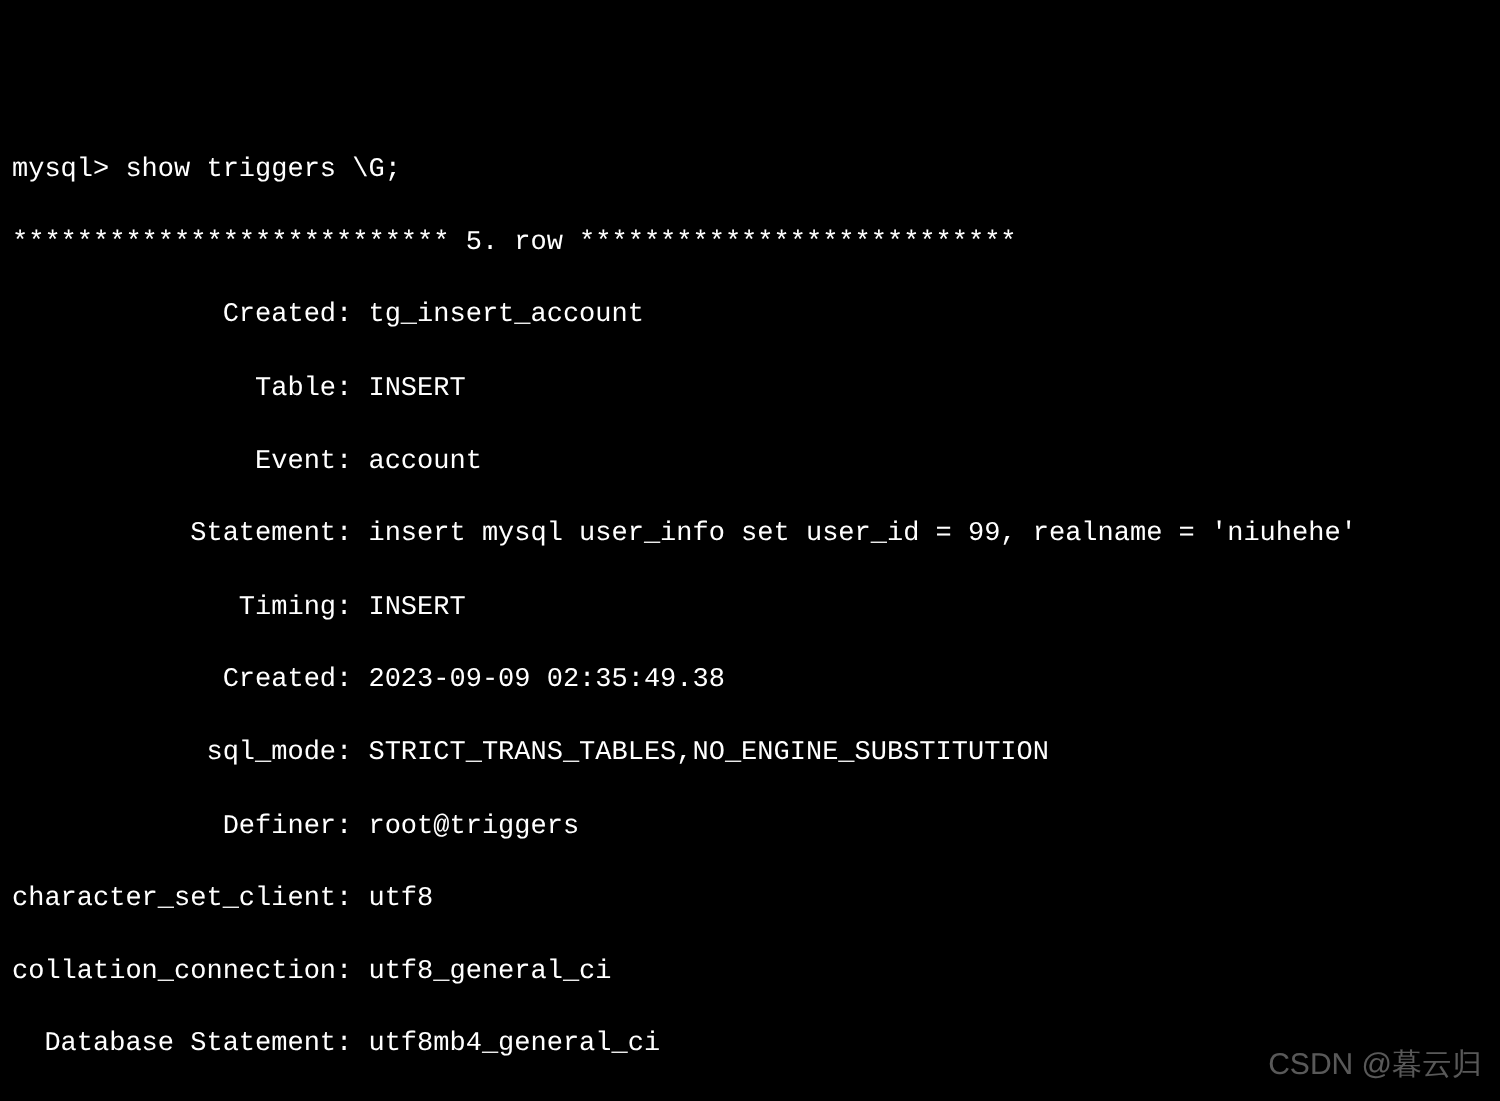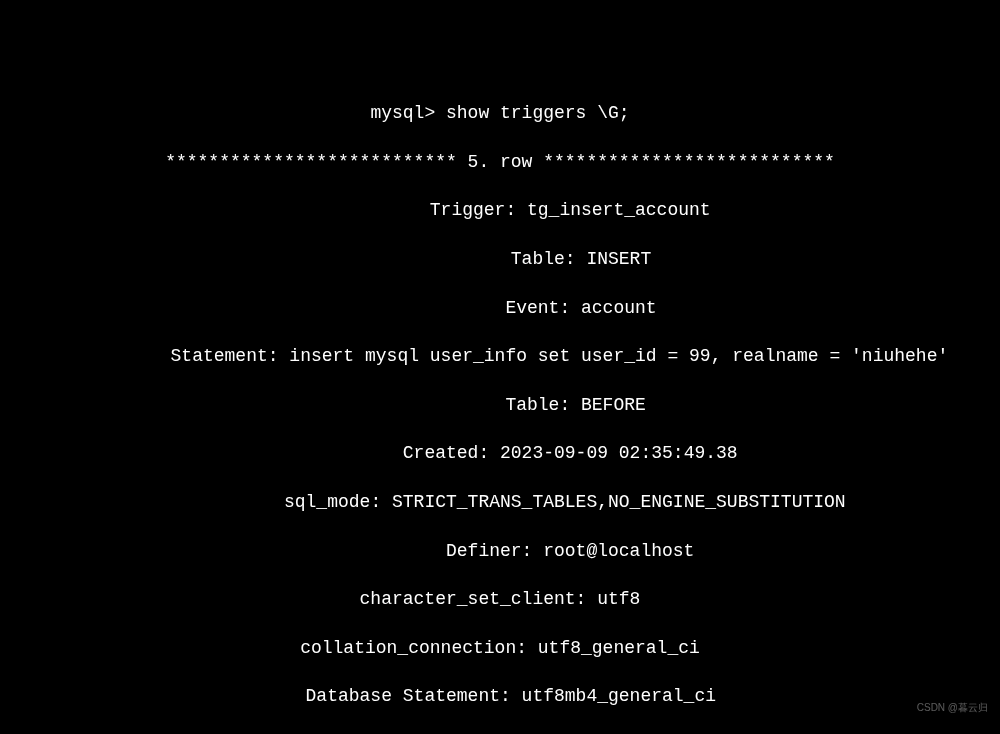--- a/index.html
+++ b/index.html
@@ -12,47 +12,46 @@
       line-height: 1.35;
       width: 1000px;
       height: 734px;
       box-sizing: border-box;
       white-space: pre;
       overflow: hidden;
       position: relative;
     }
     .line {
       display: block;
-      text-align: center;
     }
     .watermark {
       position: absolute;
-      bottom: 20px;
+      bottom: 10px;
       right: 12px;
       color: rgba(255,255,255,0.35);
-      font-size: 10px;
+      font-size: 20px;
       font-family: sans-serif;
       margin-left: 12px;
     }
   </style>
 </head>
 <body>
 
 
 
 <span class="line">mysql&gt; show triggers \G;</span>
 <span class="line">*************************** 5. row ***************************</span>
-<span class="line">             Trigger: tg_insert_account</span>
+<span class="line">             Created: tg_insert_account</span>
 <span class="line">               Table: INSERT</span>
 <span class="line">               Event: account</span>
 <span class="line">           Statement: insert mysql user_info set user_id = 99, realname = 'niuhehe'</span>
-<span class="line">              Table: BEFORE</span>
+<span class="line">              Timing: INSERT</span>
 <span class="line">             Created: 2023-09-09 02:35:49.38</span>
 <span class="line">            sql_mode: STRICT_TRANS_TABLES,NO_ENGINE_SUBSTITUTION</span>
-<span class="line">             Definer: root@localhost</span>
+<span class="line">             Definer: root@triggers</span>
 <span class="line">character_set_client: utf8</span>
 <span class="line">collation_connection: utf8_general_ci</span>
 <span class="line">  Database Statement: utf8mb4_general_ci</span>
 <span class="line">*************************** 2. row ***************************</span>
 
 
 
 
 
 

